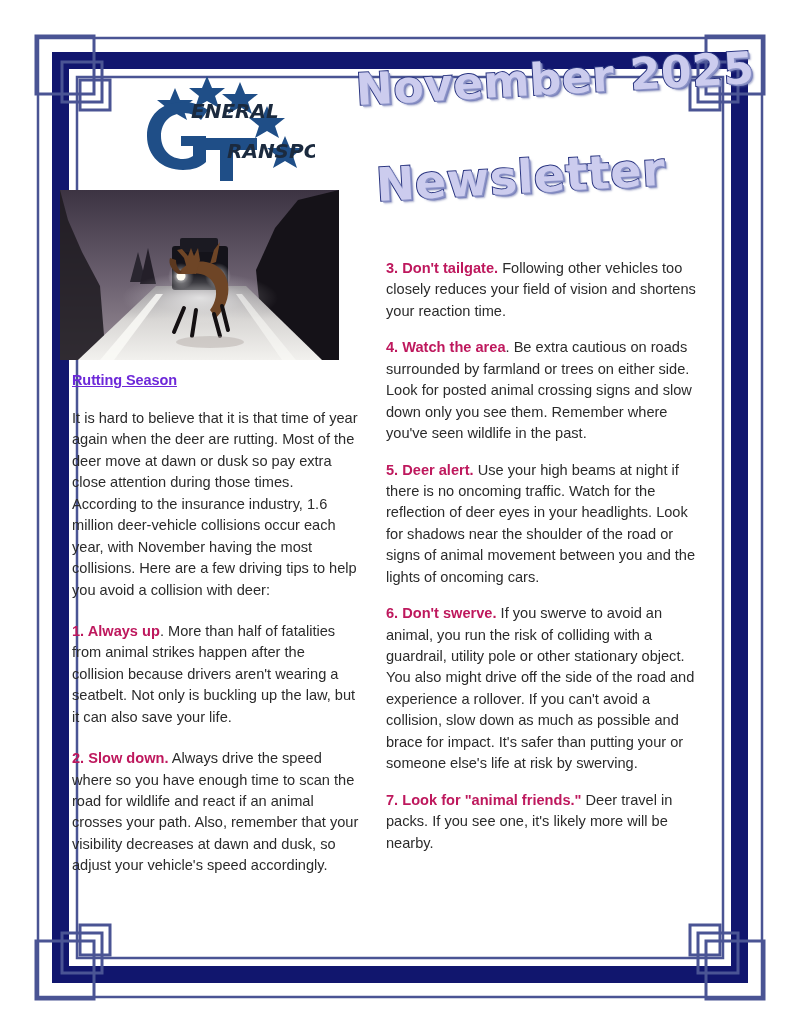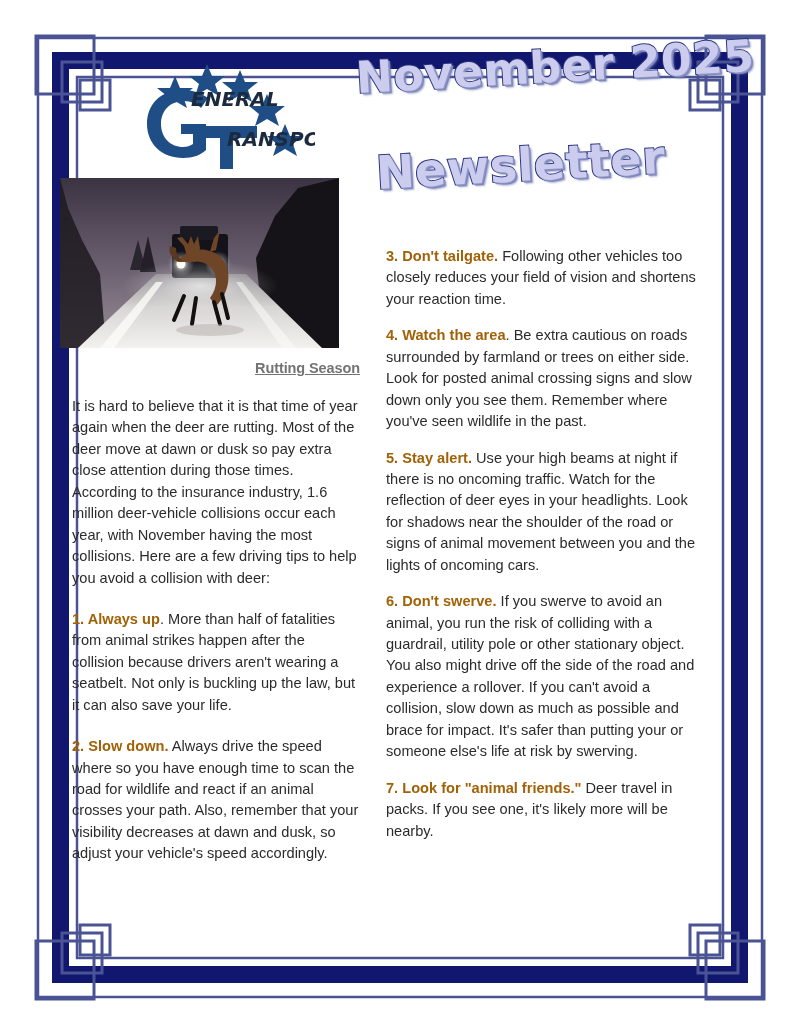--- a/index.html
+++ b/index.html
@@ -27,21 +27,21 @@
     left: 22px;
     top: 22px;
     width: 756px;
     height: 991px;
     pointer-events: none;
   }
 
   .content {
     position: absolute;
     left: 60px;
-    top: 38px;
+    top: 50px;
     width: 680px;
     height: 900px;
   }
 
   
   .header {
     position: relative;
     height: 160px;
   }
 
@@ -108,38 +108,37 @@
     height: 170px;
     position: relative;
     overflow: hidden;
     background: #1a1720;
     display: block;
   }
 
   .section-head {
     font-size: 14.5px;
     font-weight: bold;
-    color: #737373;
+    color: #6d28d9;
     text-decoration: underline;
     margin: 12px 0 12px 12px;
     letter-spacing: -0.1px;
-    text-align: right;
   }
 
   p.para {
     font-size: 14.6px;
     line-height: 1.47;
     color: #2b2b2b;
     margin: 0 0 15px 0;
     text-align: left;
   }
   .col-left p.para { margin-left: 12px; width: 288px; margin-top: 20px; }
   .col-right p.para { width: 314px; }
 
-  p.para b { color: #a16207; font-weight: bold; }
+  p.para b { color: #be185d; font-weight: bold; }
 </style>
 </head>
 <body>
 
 <div class="page">
 
   <svg class="border-frame" viewBox="0 0 756 991" width="756" height="991">
     <defs>
       <g id="knot">
 
@@ -279,21 +278,21 @@
 
         <p class="para">
           <b><span>3.</span> <span>Don't tailgate.</span></b><span></span><span> Following other vehicles too closely reduces your field of vision and shortens your reaction time.</span>
         </p>
 
         <p class="para">
           <b><span>4.</span> <span>Watch the area</span></b><span>.</span><span> Be extra cautious on roads surrounded by farmland or trees on either side. Look for posted animal crossing signs and slow down only you see them. Remember where you've seen wildlife in the past.</span>
         </p>
 
         <p class="para">
-          <b><span>5.</span> <span>Stay alert.</span></b><span></span><span> Use your high beams at night if there is no oncoming traffic. Watch for the reflection of deer eyes in your headlights. Look for shadows near the shoulder of the road or signs of animal movement between you and the lights of oncoming cars.</span>
+          <b><span>5.</span> <span>Deer alert.</span></b><span></span><span> Use your high beams at night if there is no oncoming traffic. Watch for the reflection of deer eyes in your headlights. Look for shadows near the shoulder of the road or signs of animal movement between you and the lights of oncoming cars.</span>
         </p>
 
         <p class="para">
           <b><span>6.</span> <span>Don't swerve.</span></b><span></span><span> If you swerve to avoid an animal, you run the risk of colliding with a guardrail, utility pole or other stationary object. You also might drive off the side of the road and experience a rollover. If you can't avoid a collision, slow down as much as possible and brace for impact. It's safer than putting your or someone else's life at risk by swerving.</span>
         </p>
 
         <p class="para">
           <b><span>7.</span> <span>Look for "animal friends."</span></b><span></span><span> Deer travel in packs. If you see one, it's likely more will be nearby.</span>
         </p>
       </div>

